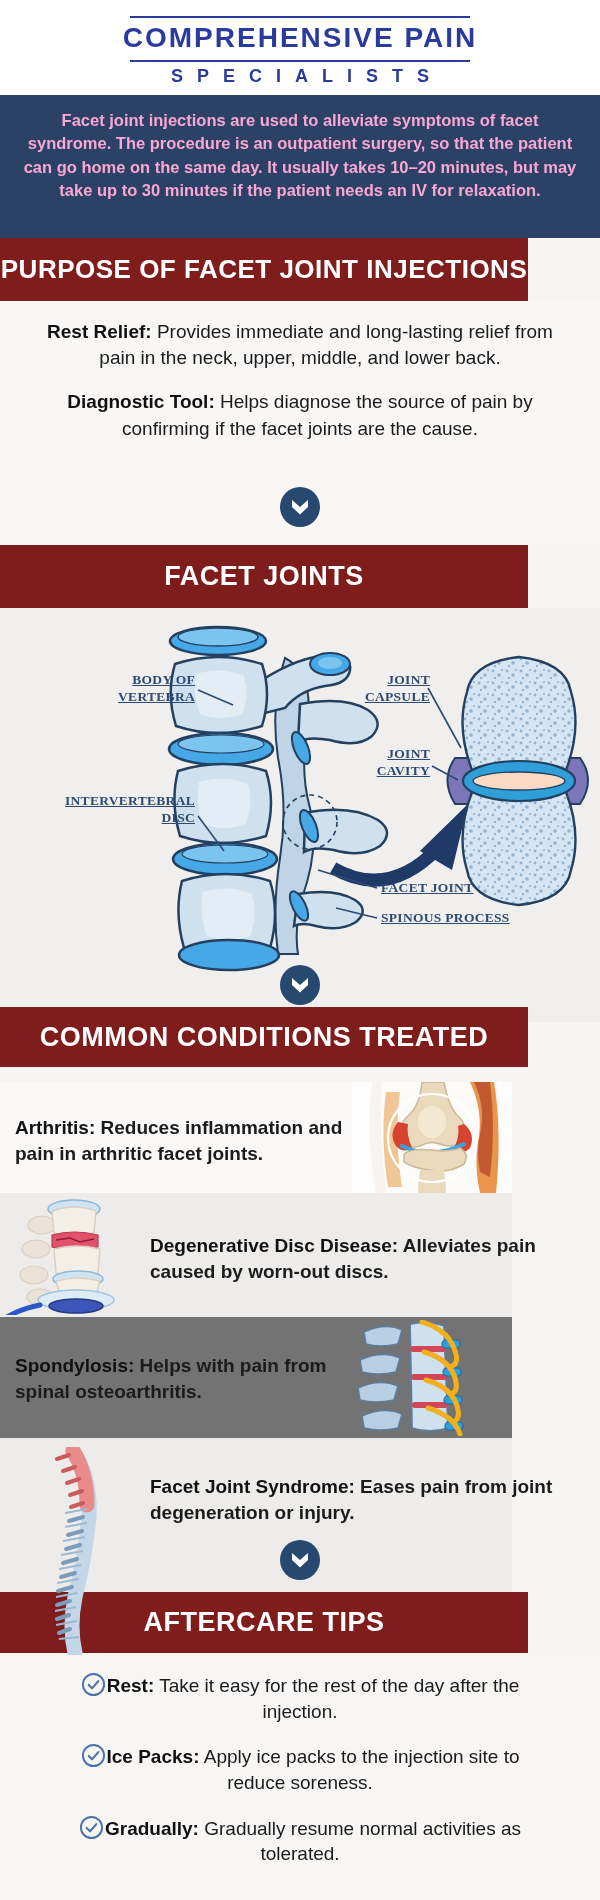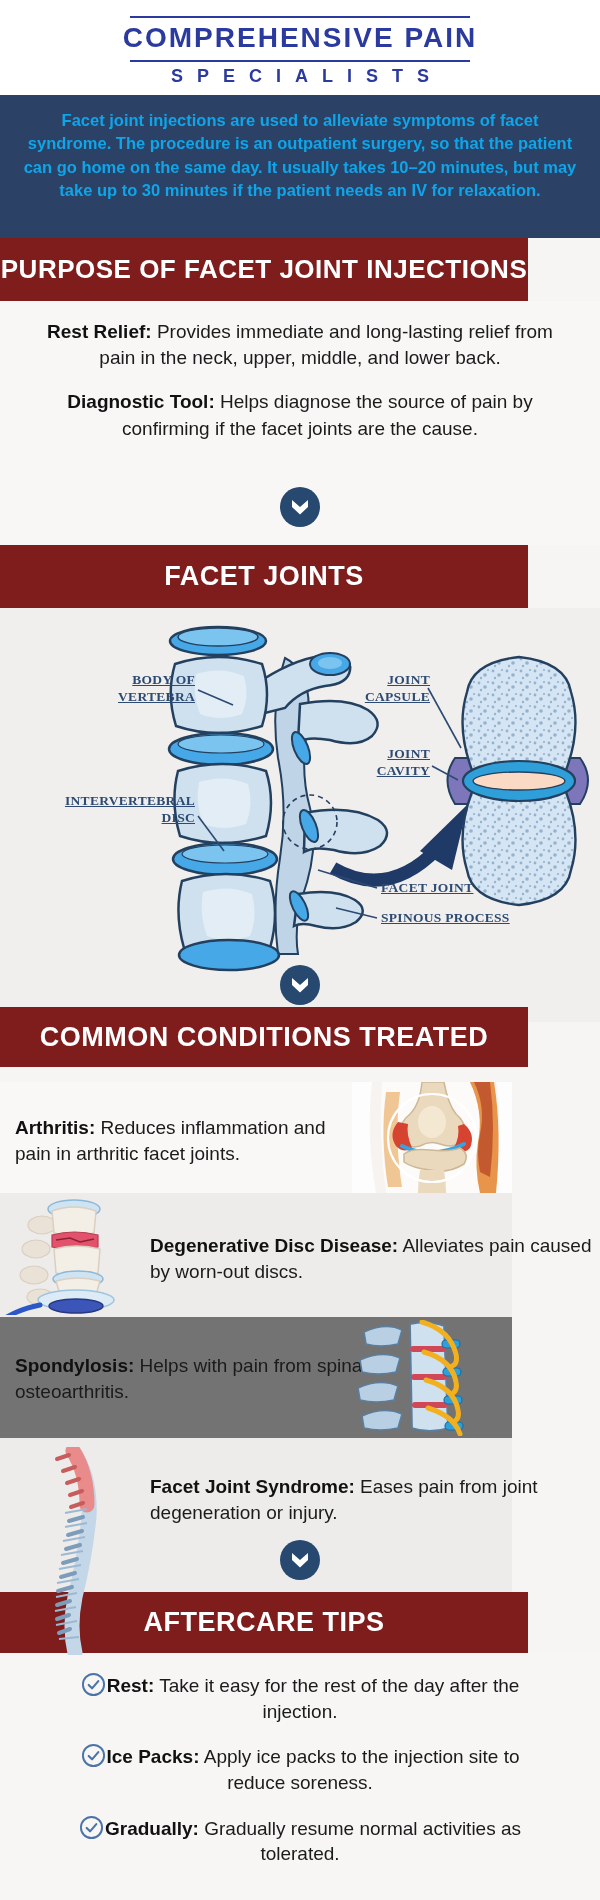--- a/index.html
+++ b/index.html
@@ -12,21 +12,21 @@
   .logo-rule { position:absolute; left:130px; width:340px; height:2px; background:#2b3a9e; }
   .logo-rule.top { top:16px; }
   .logo-rule.mid { top:60px; }
   .logo-title { position:absolute; top:22px; left:0; width:600px; text-align:center;
     color:#2b3a9e; font-size:28px; font-weight:bold; letter-spacing:2px; }
   .logo-sub { position:absolute; top:66px; left:0; width:600px; text-align:center;
     color:#2b3a9e; font-size:18px; font-weight:bold; letter-spacing:14px; padding-left:14px; }
 
   
   .intro { position:absolute; top:95px; left:0; width:600px; height:143px; background:#2b4166;
-    color:#0ea5e9; font-weight:bold; font-size:16.5px; line-height:1.42; text-align:center;
+    color:#f9a8d4; font-weight:bold; font-size:16.5px; line-height:1.42; text-align:center;
     padding:14px 20px 0 20px; }
 
   
   .band { position:absolute; left:0; width:528px; background:#7f1d1d; color:#ffffff;
     font-weight:bold; text-align:center; letter-spacing:0.5px; }
   .band-purpose   { top:238px;  height:63px; line-height:63px; font-size:26px; }
   .band-facet     { top:545px;  height:63px; line-height:63px; font-size:27px; }
   .band-cond      { top:1007px; height:60px; line-height:60px; font-size:27px; z-index:1; }
   .band-aftercare { top:1592px; height:61px; line-height:61px; font-size:27px; z-index:1; }
 
@@ -45,21 +45,21 @@
     font-size:13.5px; line-height:1.25; color:#2c4a72; letter-spacing:0.3px;text-decoration:underline; }
   .dl-right { text-align:right; }
   .dl-bov  { top:64px;  left:55px;  width:140px; }
   .dl-ivd  { top:185px; left:35px;  width:160px; }
   .dl-jc   { top:64px;  left:330px; width:100px; }
   .dl-jcav { top:138px; left:335px; width:95px; }
   .dl-fj   { top:272px; left:381px; width:160px; }
   .dl-sp   { top:302px; left:381px; width:180px; }
 
   
-  .row { position:absolute; left:0; width:512px; color:#1b1b1b; font-size:19px; line-height:1.35; }
+  .row { position:absolute; left:0; width:512px; color:#1b1b1b; font-size:19px; line-height:1.35;font-weight:bold; }
   .row b { color:#111111; }
   .row-arthritis { top:1082px; height:111px; background:#f9f8f7; }
   .row-degen     { top:1193px; height:124px; background:#edecea; }
   .row-spondy    { top:1317px; height:121px; background:#737373; }
   .row-fjs       { top:1438px; height:154px; background:#edecea; }
   .row-text { position:absolute; }
   .t-arthritis { top:33px; left:15px;  width:345px; }
   .t-degen     { top:40px; left:150px; width:455px; }
   .t-spondy    { top:36px; left:15px;  width:370px; }
   .t-fjs       { top:36px; left:150px; width:450px; }

